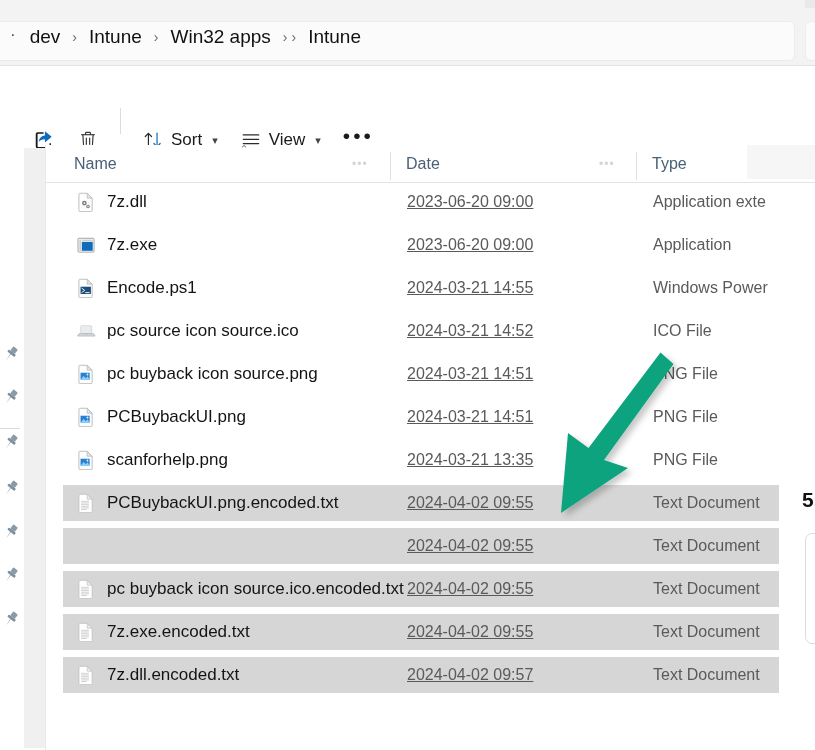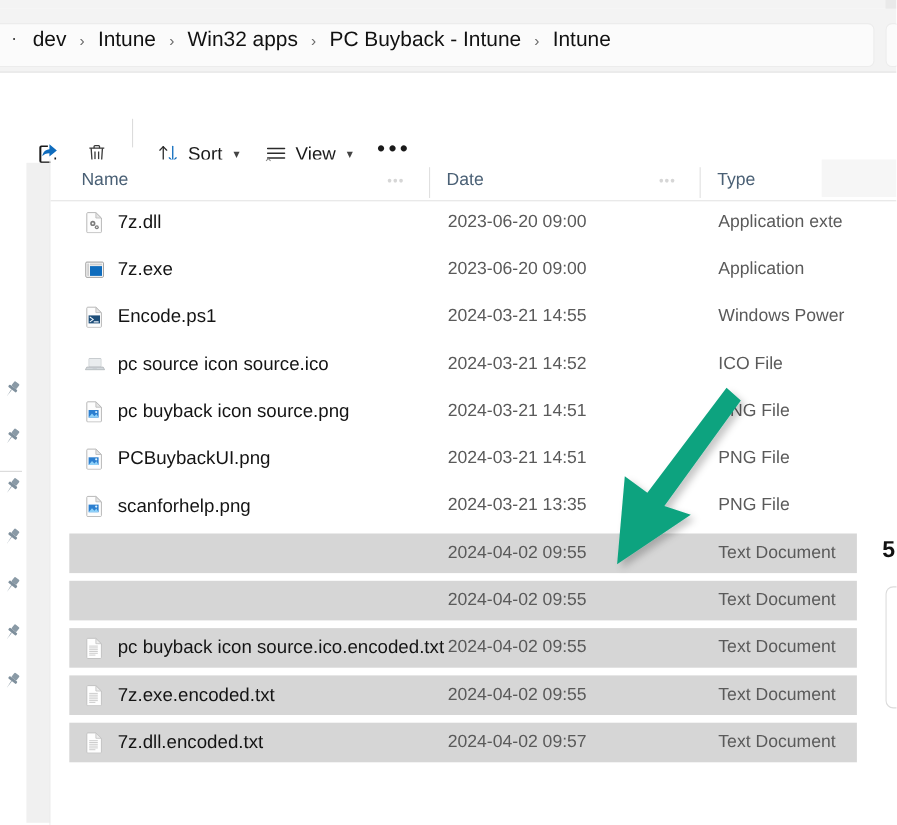--- a/index.html
+++ b/index.html
@@ -128,21 +128,21 @@
   .row {
     position: absolute; left: 17px; width: 716px; height: 36px;
     display: flex; align-items: center;
   }
   .row.sel { background: #d6d6d6; }
   .cell-name {
     position: absolute; left: 13px; display: flex; align-items: center; gap: 11px;
     font-size: 17px; color: #141414; white-space: nowrap;
   }
   .cell-date {
-    position: absolute; left: 344px; font-size: 16px; color: #5a5a5a; white-space: nowrap;
+    position: absolute; left: 344px; font-size: 16px; color: #5a5a5a; white-space: nowrap; text-decoration: underline;
   }
   .cell-type {
     position: absolute; left: 590px; font-size: 16px; color: #5a5a5a; white-space: nowrap;
   }
   .fi { width: 20px; height: 20px; flex: 0 0 20px; }
   .right-topfill {
     position: absolute; left: 747px; top: 145px; width: 68px; height: 34px;
     background: #f6f6f6;
   }
   .count-num {
@@ -177,21 +177,20 @@
     <div class="addr-right-box"></div>
   </div>
   <div class="crumbs" id="breadcrumb">
       <span class="crumb-lead">·</span>
       <span class="crumb">dev</span>
       <span class="crumb-sep">›</span>
       <span class="crumb">Intune</span>
       <span class="crumb-sep">›</span>
       <span class="crumb">Win32 apps</span>
       <span class="crumb-sep">›</span>
-      <span class="crumb">PC Buyback - Intune</span>
       <span class="crumb-sep">›</span>
       <span class="crumb">Intune</span>
     </div>
 
   <div class="cmdbar">
     <div class="cmd-row">
 
       <div class="cmd-btn">
         <span class="cmd-icon">
           <svg width="22" height="22" viewBox="0 0 24 24" fill="none">
@@ -422,20 +421,30 @@
                 <rect x="5.0" y="9.6" width="10.0" height="7.6" fill="#2C7FD0"></rect>
                 <path d="M5.0 17.2l3.4-4.0 2.4 2.6 2.0-2.2 2.2 3.6z" fill="#8ED0F8"></path>
                 <circle cx="12.6" cy="11.6" r="1.1" fill="#D9F0FF"></circle>
               </svg></span>
             <span>scanforhelp.png</span>
           </div>
           <div class="cell-date">2024-03-21 13:35</div>
           <div class="cell-type">PNG File</div>
         </div>
         <div class="row sel" style="top: 301px;">
+          <div class="cell-name">
+            <span class="fi"><svg width="20" height="20" viewBox="0 0 22 22">
+                <path d="M4.2 1.4h8.1l5.5 5.4v13.8c0 .6-.5 1-1 1H4.2c-.6 0-1-.4-1-1V2.4c0-.6.4-1 1-1z" fill="#FEFEFE" stroke="#C2C2C2" stroke-width="1"></path>
+                <path d="M12.3 1.6v5.2h5.3z" fill="#EDEDED" stroke="#C2C2C2" stroke-width="0.8"></path>
+                <g stroke="#C4C4C4" stroke-width="0.85">
+                  <path d="M5.6 9.2h8.6M5.6 11.0h8.6M5.6 12.8h8.6M5.6 14.6h8.6M5.6 16.4h8.6M5.6 18.2h6.2"></path>
+                </g>
+              </svg></span>
+            <span>PCBuybackUI.png.encoded.txt</span>
+          </div>
           <div class="cell-date">2024-04-02 09:55</div>
           <div class="cell-type">Text Document</div>
         </div>
         <div class="row sel" style="top: 344px;">
           <div class="cell-date">2024-04-02 09:55</div>
           <div class="cell-type">Text Document</div>
         </div>
         <div class="row sel" style="top: 387px;">
           <div class="cell-name">
             <span class="fi"><svg width="20" height="20" viewBox="0 0 22 22">

